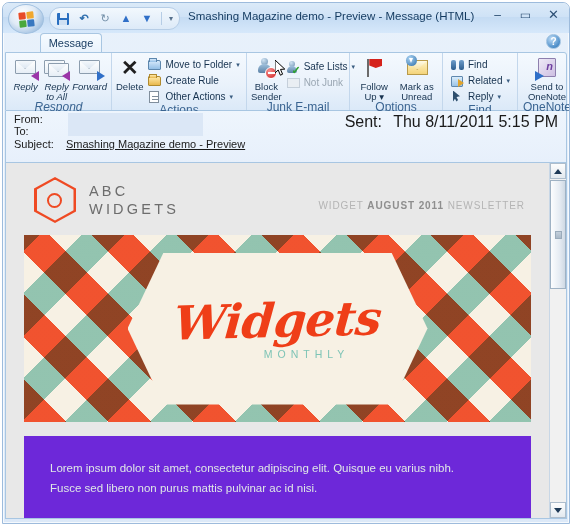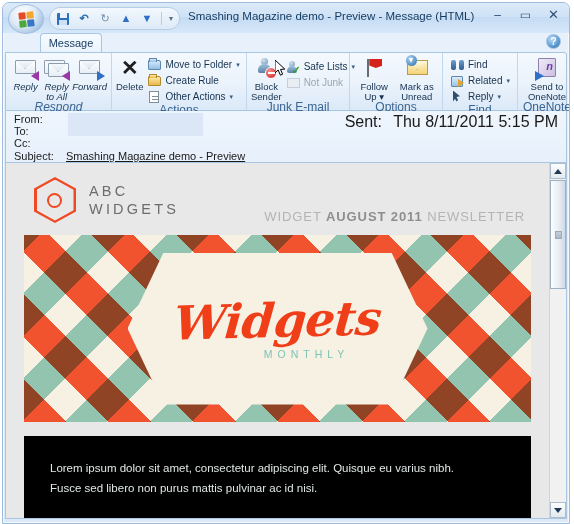--- a/index.html
+++ b/index.html
@@ -204,21 +204,21 @@
   .logo{position:absolute;left:28px;top:14px;display:flex;align-items:center;gap:13px;}
   .hexwrap{width:42px;height:46px;position:relative;}
   .hex{position:absolute;left:0;top:0;width:42px;height:46px;
        background:#ef4a23;clip-path:polygon(50% 0,100% 25%,100% 75%,50% 100%,0 75%,0 25%);}
   .hex-in{position:absolute;left:2.5px;top:2.5px;width:37px;height:41px;
        background:#e8e8e8;clip-path:polygon(50% 0,100% 25%,100% 75%,50% 100%,0 75%,0 25%);}
   .hex-dot{position:absolute;left:12.5px;top:15.5px;width:15px;height:15px;border-radius:50%;
        border:2.5px solid #ef4a23;box-sizing:border-box;}
   .logotext{display:flex;flex-direction:column;gap:3px;}
   .logotext span{font-size:14.5px;color:#6d6d6d;letter-spacing:3.2px;line-height:15px;}
-  .newsline{position:absolute;right:24px;top:46px;font-size:13px;color:#b4b4b4;letter-spacing:.9px;}
+  .newsline{position:absolute;right:24px;top:37px;font-size:10px;color:#b4b4b4;letter-spacing:.9px;}
   .newsline b{color:#8e8e8e;font-weight:bold;}
 
   .banner{
     position:relative;margin:0 18px;height:187px;overflow:hidden;
     background-color:#f7f1e4;
   }
   .plaidA,.plaidB{position:absolute;inset:0;}
   .plaidA{
     background-image:repeating-linear-gradient(45deg,
       rgba(240,61,22,.88) 0px, rgba(240,61,22,.88) 30px,
@@ -234,21 +234,21 @@
     position:absolute;left:50%;top:50%;transform:translate(-50%,-50%);
     width:300px;height:152px;background:#f7f1e4;
     clip-path:polygon(12% 0,88% 0,100% 50%,88% 100%,12% 100%,0 50%);
     display:flex;flex-direction:column;align-items:center;justify-content:center;
   }
   .wtitle{font-family:"DejaVu Serif",serif;font-style:italic;font-size:47px;color:#ef3e18;
     transform:skewX(-6deg) rotate(-1.5deg);line-height:46px;font-weight:bold;letter-spacing:-1px;}
   .wsub{margin-top:4px;margin-left:58px;font-size:10.5px;color:#7ec4b6;letter-spacing:5px;font-weight:normal;}
 
   .bodytext{
-    margin:14px 18px 0 18px;background:#000000;padding:22px 26px 26px 26px;
+    margin:14px 18px 0 18px;background:#6d28d9;padding:22px 26px 26px 26px;
     color:#dfe7e6;font-size:11.5px;line-height:20px;
   }
 
   
   .vsb{position:absolute;right:0;top:0;width:17px;bottom:0;
        background:#f1f1f1;border-left:1px solid #c8d7e6;box-sizing:border-box;}
   .sbtn{position:absolute;left:0;width:16px;height:16px;
        background:linear-gradient(to bottom,#fdfdfd,#e3e9ef);border:1px solid #aebdcc;box-sizing:border-box;
        display:flex;align-items:center;justify-content:center;cursor:pointer;}
   .sbtn.up{top:0;}
@@ -496,24 +496,20 @@
       <span>Thu 8/11/2011 5:15 PM</span>
     </div>
     <div class="frow">
       <span class="flabel">From:</span>
       <span class="fvalue"></span>
     </div>
     <div class="frow">
       <span class="flabel">To:</span>
       <span class="fvalue"></span>
     </div>
-    <div class="frow">
-      <span class="flabel">Cc:</span>
-      <span class="fvalue"></span>
-    </div>
     <div class="frow" style="height:14px;">
       <span class="flabel">Subject:</span>
       <span class="fvalue">Smashing Magazine demo - Preview</span>
     </div>
   </div>
 
   <div class="bodyarea">
     <div class="bodypane">
 
       <div class="mailhead">

